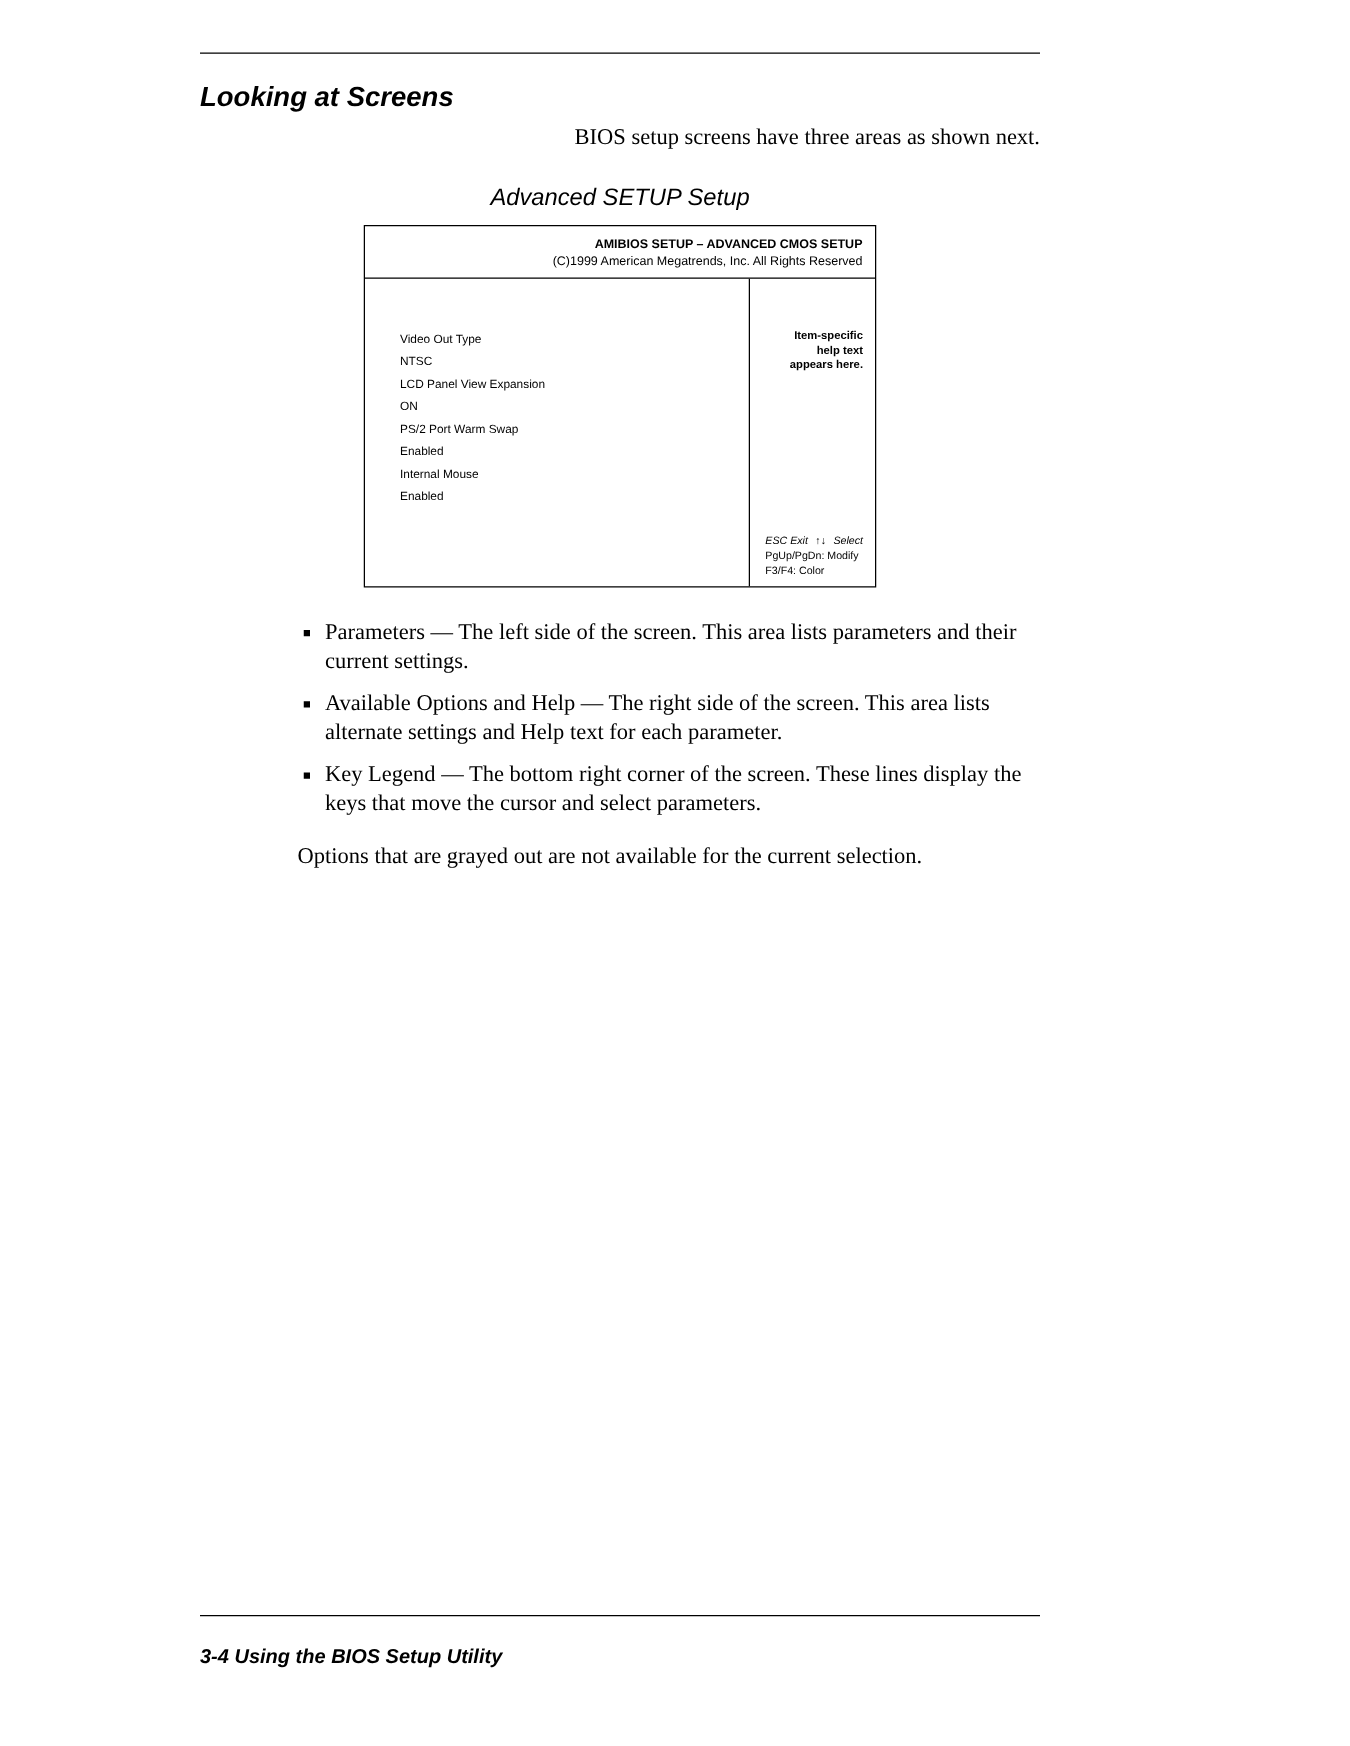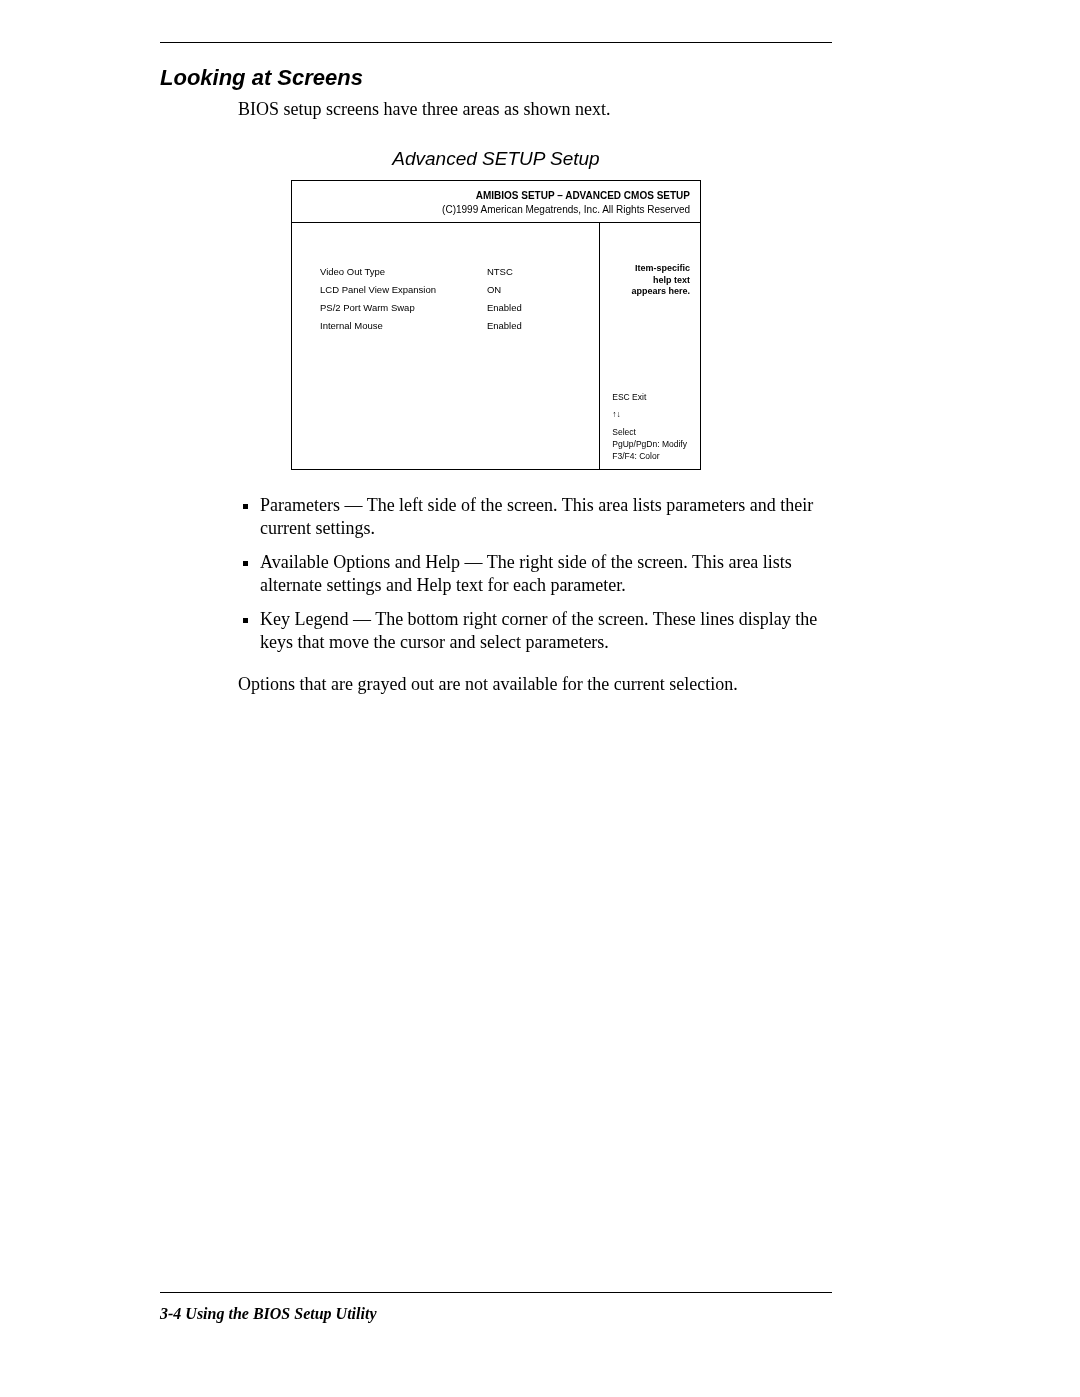--- a/index.html
+++ b/index.html
@@ -26,20 +26,21 @@
     font-family: Arial, Helvetica, sans-serif;
     font-style: italic;
     font-weight: 700;
     font-size: 22px;
     margin: 0 0 8px 0;
   }
   .intro-text {
     font-size: 18px;
     margin: 0 0 28px 0;
     margin-left: 78px;
+    text-align: right;
   }
   .figure-title {
     font-family: Arial, Helvetica, sans-serif;
     font-style: italic;
     font-weight: 400;
     font-size: 19px;
     text-align: center;
     margin: 0 0 10px 0;
   }
   .bios-box {
@@ -65,36 +66,36 @@
   }
   .bios-left {
     flex: 0 0 66%;
     padding: 40px 10px 10px 28px;
     border-right: 1.5px solid #000;
     font-size: 9.5px;
     line-height: 1.9;
   }
   .bios-param {
     display: flex;
-    flex-direction: row;
+    flex-direction: column;
   }
   .bios-param .pname { flex: 0 0 62%; }
   .bios-param .pval  { flex: 0 0 38%; }
   .bios-right {
     flex: 1 1 auto;
     display: flex;
     flex-direction: column;
     justify-content: space-between;
     padding: 40px 10px 6px 12px;
     font-size: 9px;
     line-height: 1.3;
   }
   .bios-help { font-weight: 700; text-align: right; }
   .bios-legend { font-size: 8.5px; line-height: 1.4; }
-  .bios-legend-line1 { display:flex; flex-direction:column; gap:6px; justify-content:space-between; white-space: nowrap; }
+  .bios-legend-line1 { display:flex; gap:6px; justify-content:space-between; white-space: nowrap; font-style: italic; }
   .bullets {
     list-style-type: square;
     margin: 4px 0 20px 78px;
     padding-left: 22px;
     font-size: 18px;
   }
   .bullets li { margin-bottom: 10px; line-height: 1.3; }
   .closing {
     font-size: 18px;
     margin-left: 78px;
@@ -102,22 +103,22 @@
   .footer-rule {
     position: absolute;
     left: 160px; right: 160px;
     bottom: 96px;
     border: none;
     border-top: 1.2px solid #000;
   }
   .footer-text {
     position: absolute;
     left: 160px;
-    bottom: 74px;
-    font-family: Liberation Serif, serif;
+    bottom: 62px;
+    font-family: Liberation Sans, sans-serif;
     font-style: italic;
     font-weight: 700;
     font-size: 16px;
   }
 </style>
 </head>
 <body>
 
 <div class="page">
 

